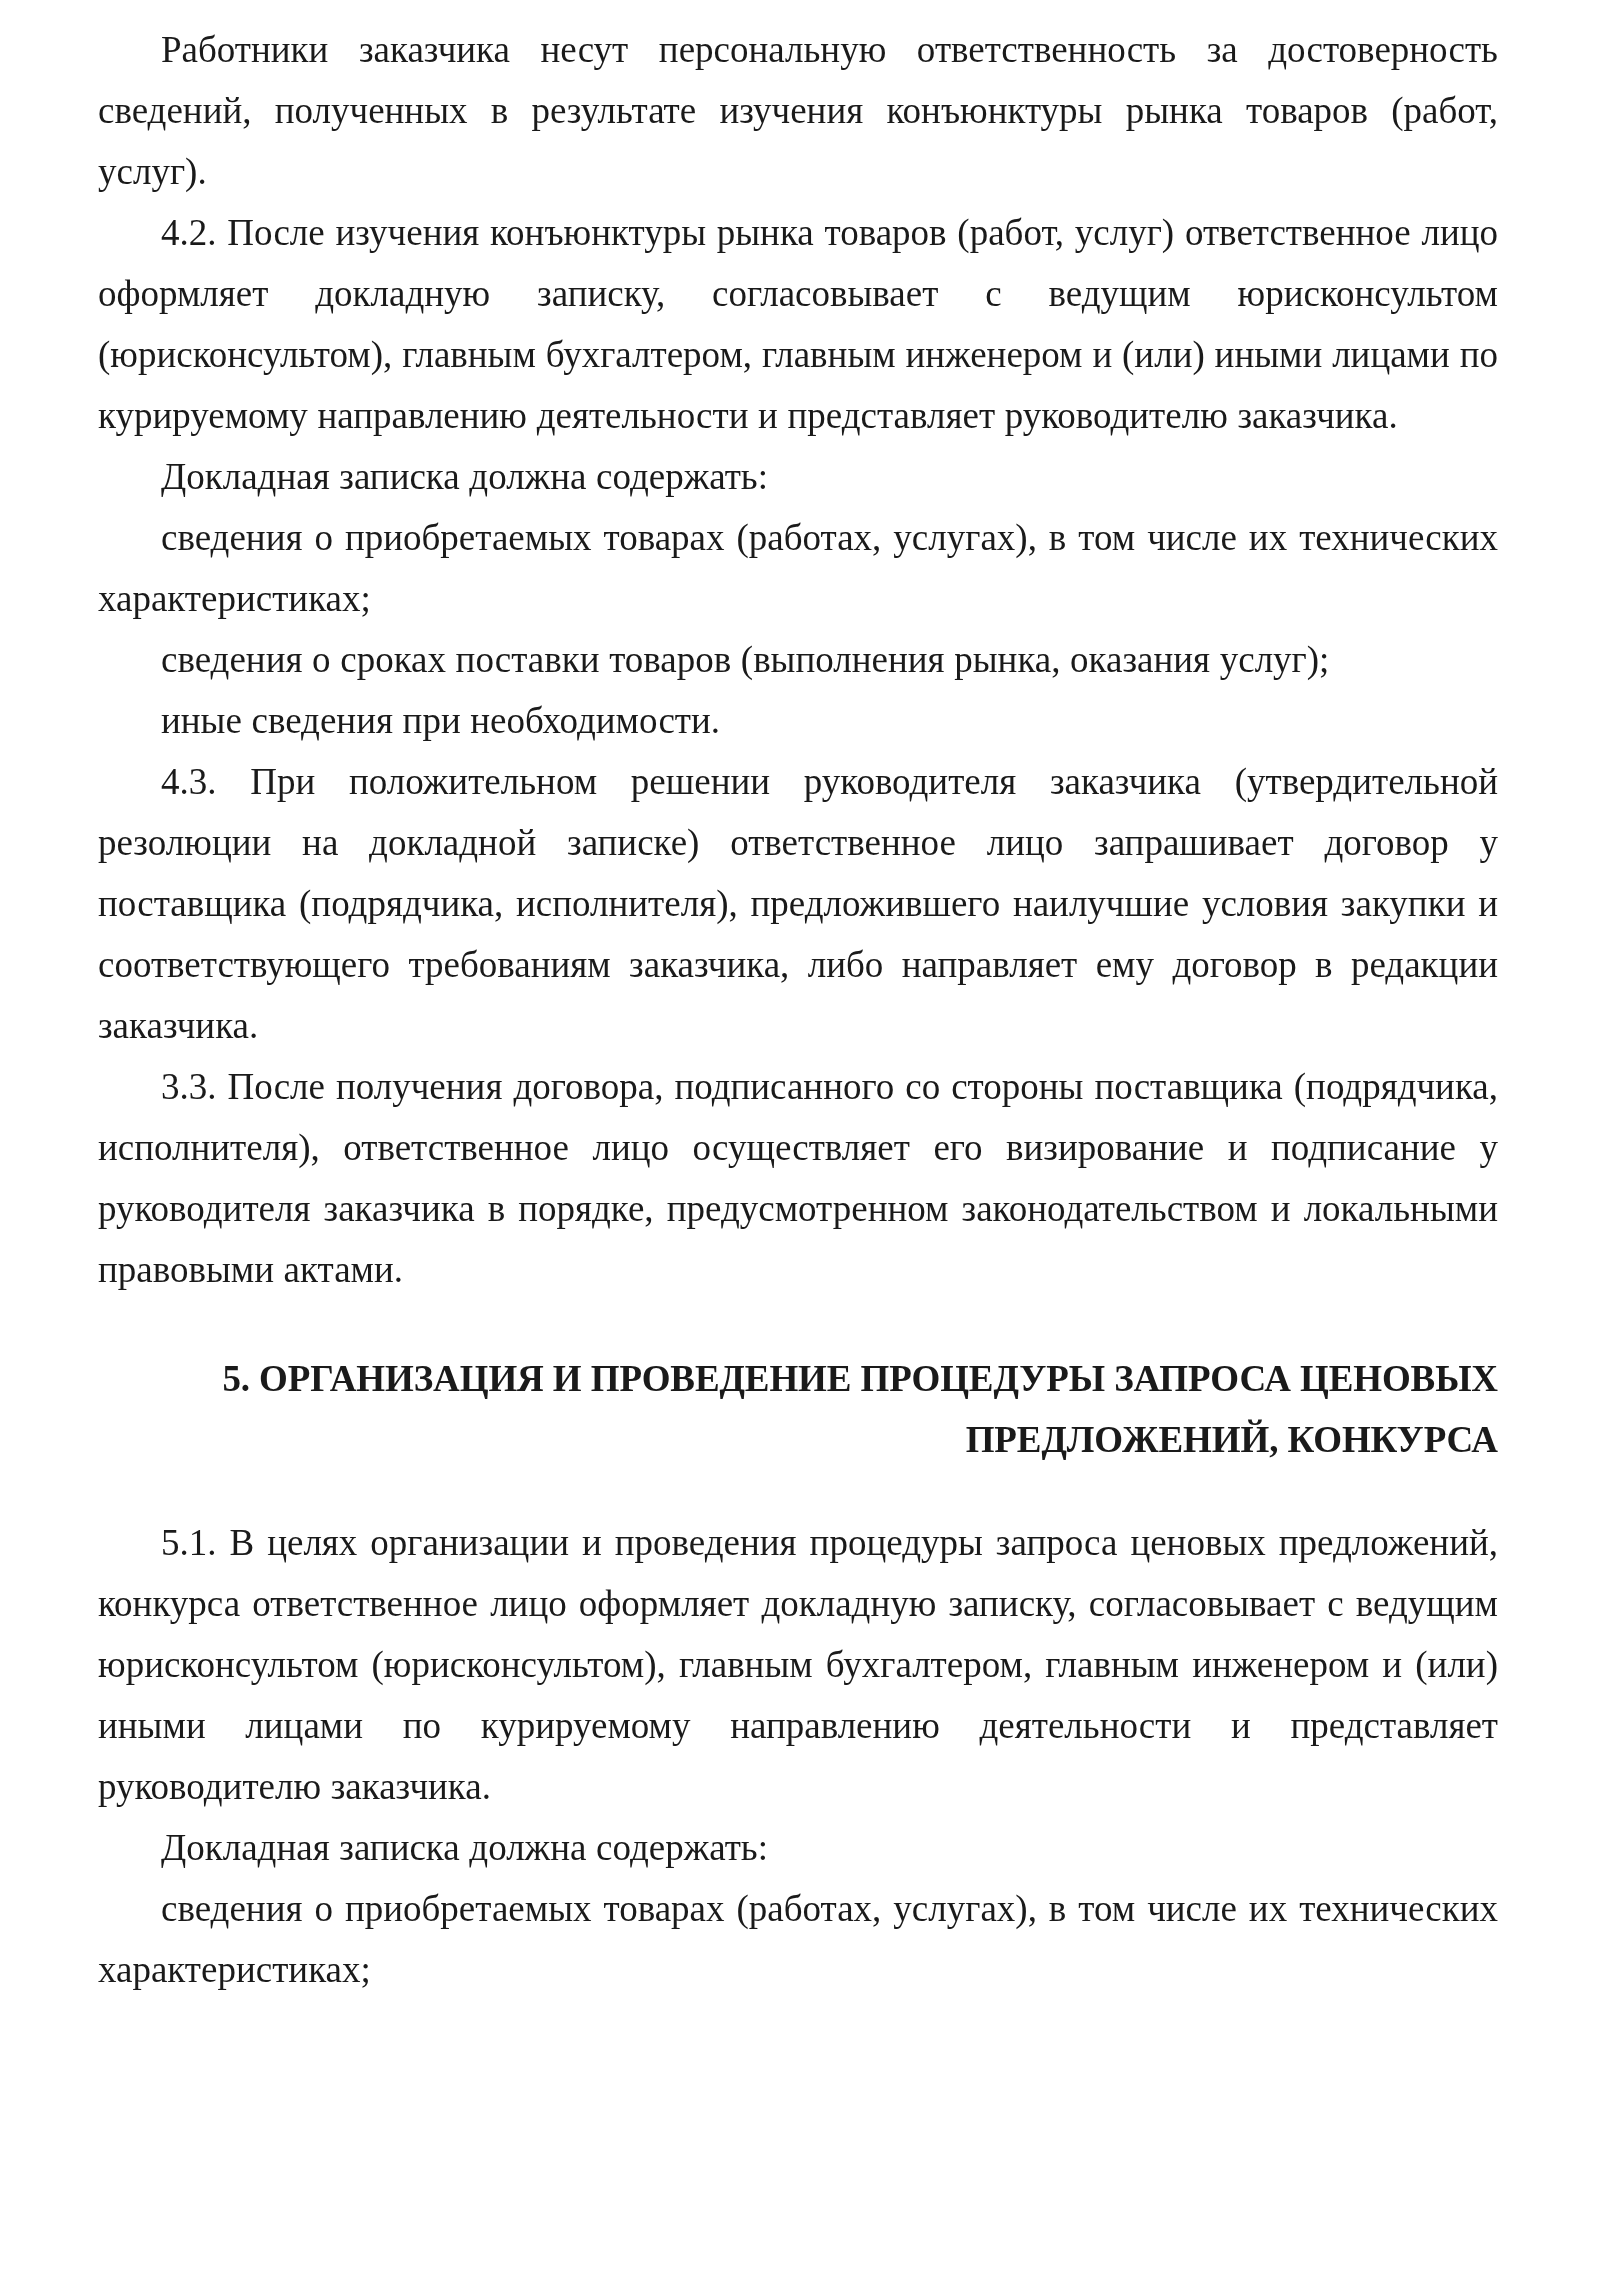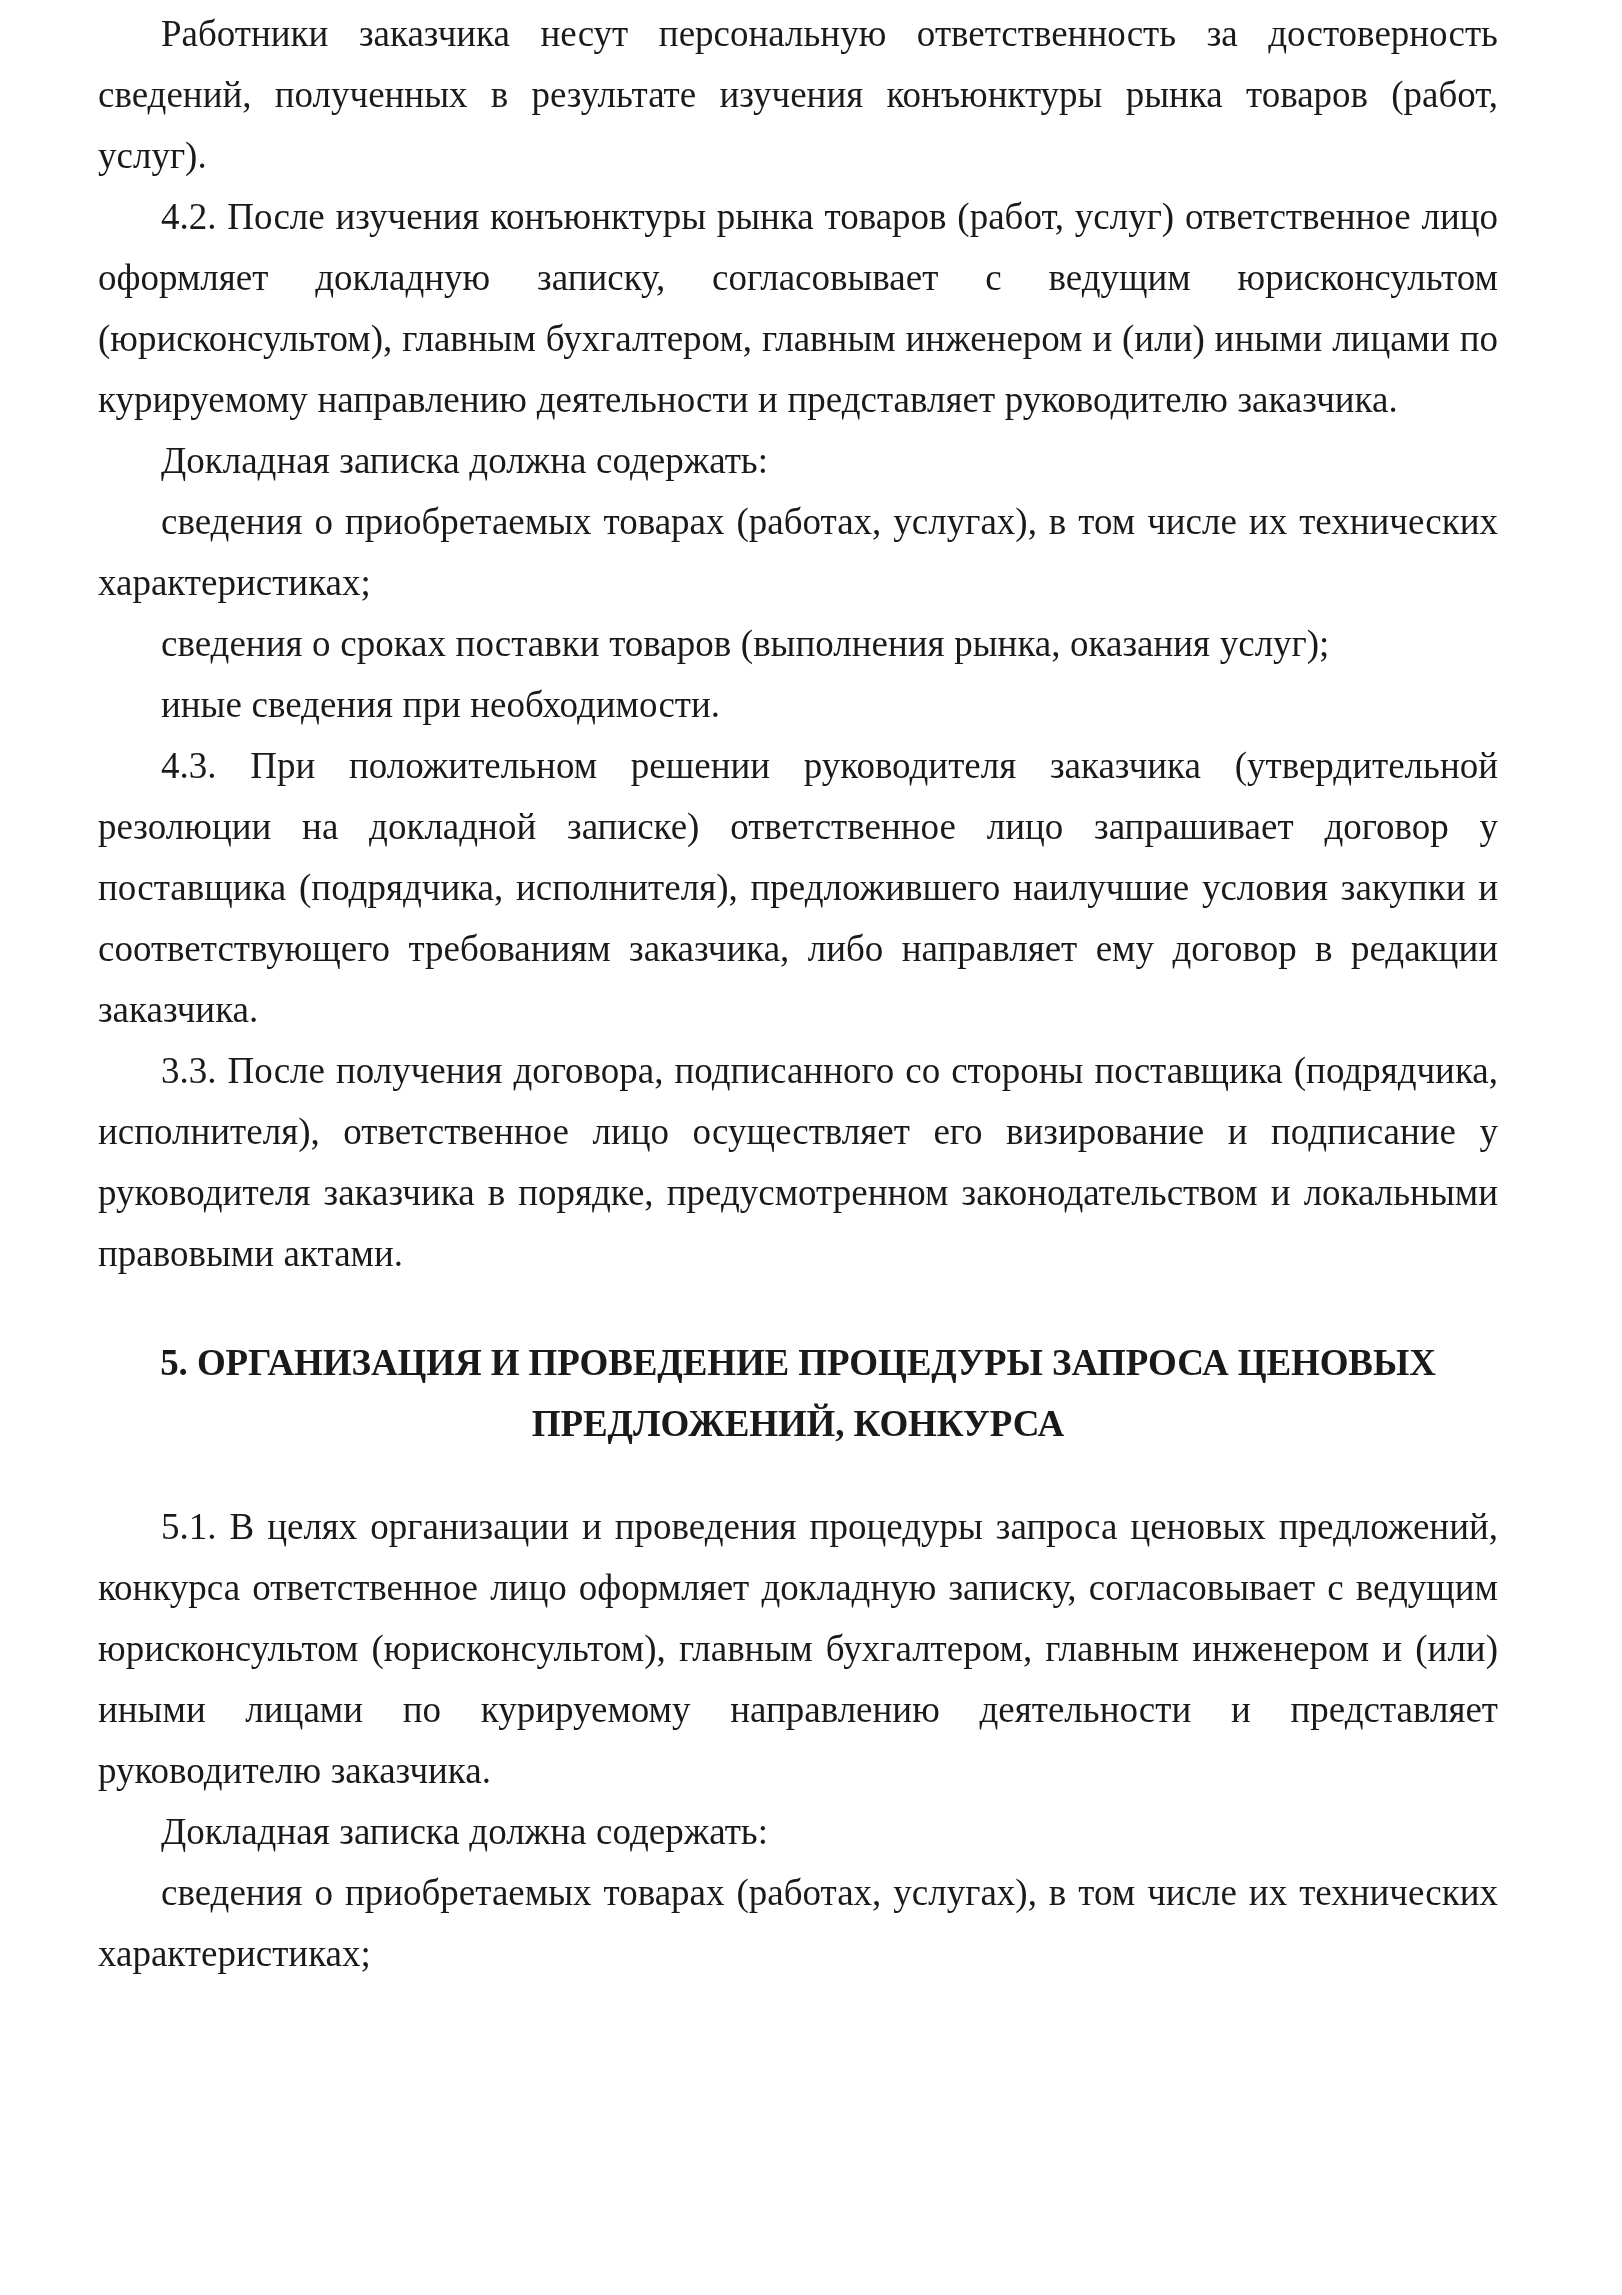--- a/index.html
+++ b/index.html
@@ -12,21 +12,21 @@
     height: 2295px;
     font-family: "Liberation Serif", "DejaVu Serif", serif;
     color: #1a1a1a;
     -webkit-font-smoothing: antialiased;
   }
   .page {
     position: relative;
     width: 1623px;
     height: 2295px;
     box-sizing: border-box;
-    padding: 0px 124px 0px 98px;
+    padding: 16px 124px 0px 98px;
     overflow: hidden;
   }
   .content {
     width: 1400px;
     padding-top: 2.6px;
   }
   p.para {
     margin: 0;
     font-size: 37px;
     line-height: 61px;
@@ -34,21 +34,21 @@
     text-justify: inter-word;
     text-indent: 63px;
     hyphens: manual;
     word-spacing: 0.01em;
   }
   h2.section-heading {
     margin: 0;
     font-size: 37px;
     line-height: 61px;
     font-weight: bold;
-    text-align: center;
+    text-align: right;
     text-indent: 0;
     letter-spacing: -0.1px;
   }
   .gap-before-heading { height: 48px; }
   .gap-after-heading  { height: 42px; }
 </style>
 </head>
 <body>
 
 <div class="page">

